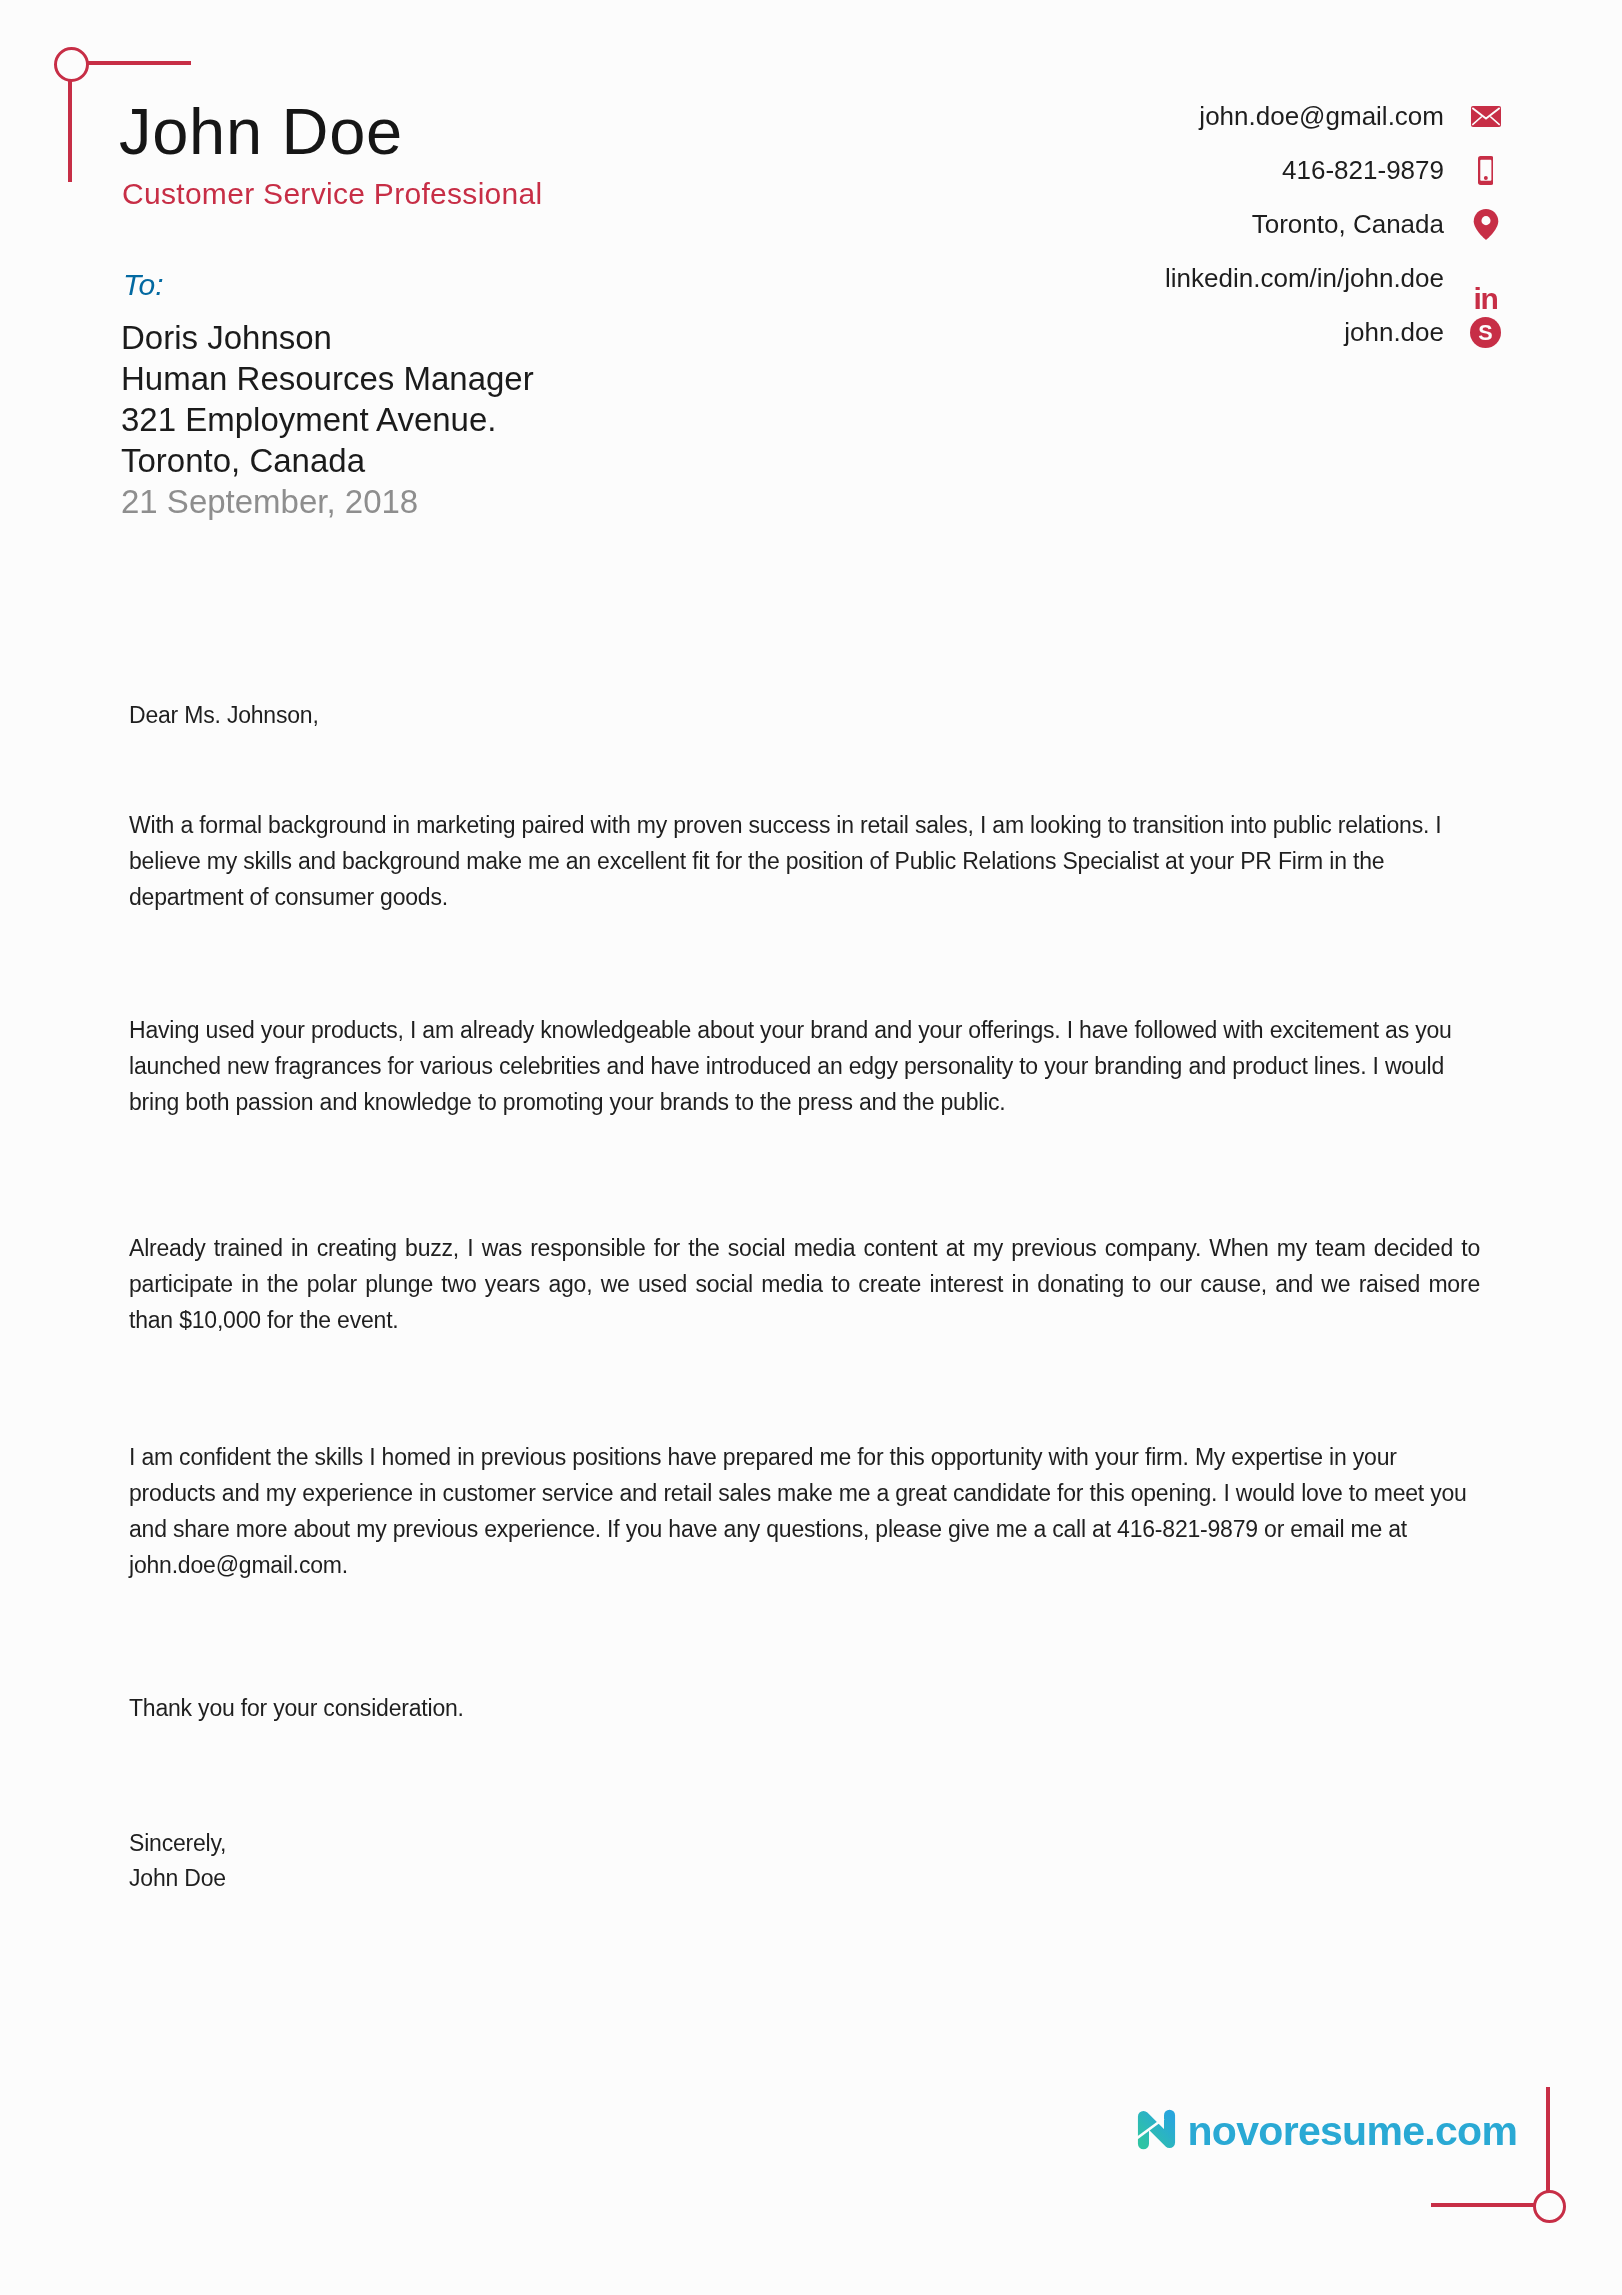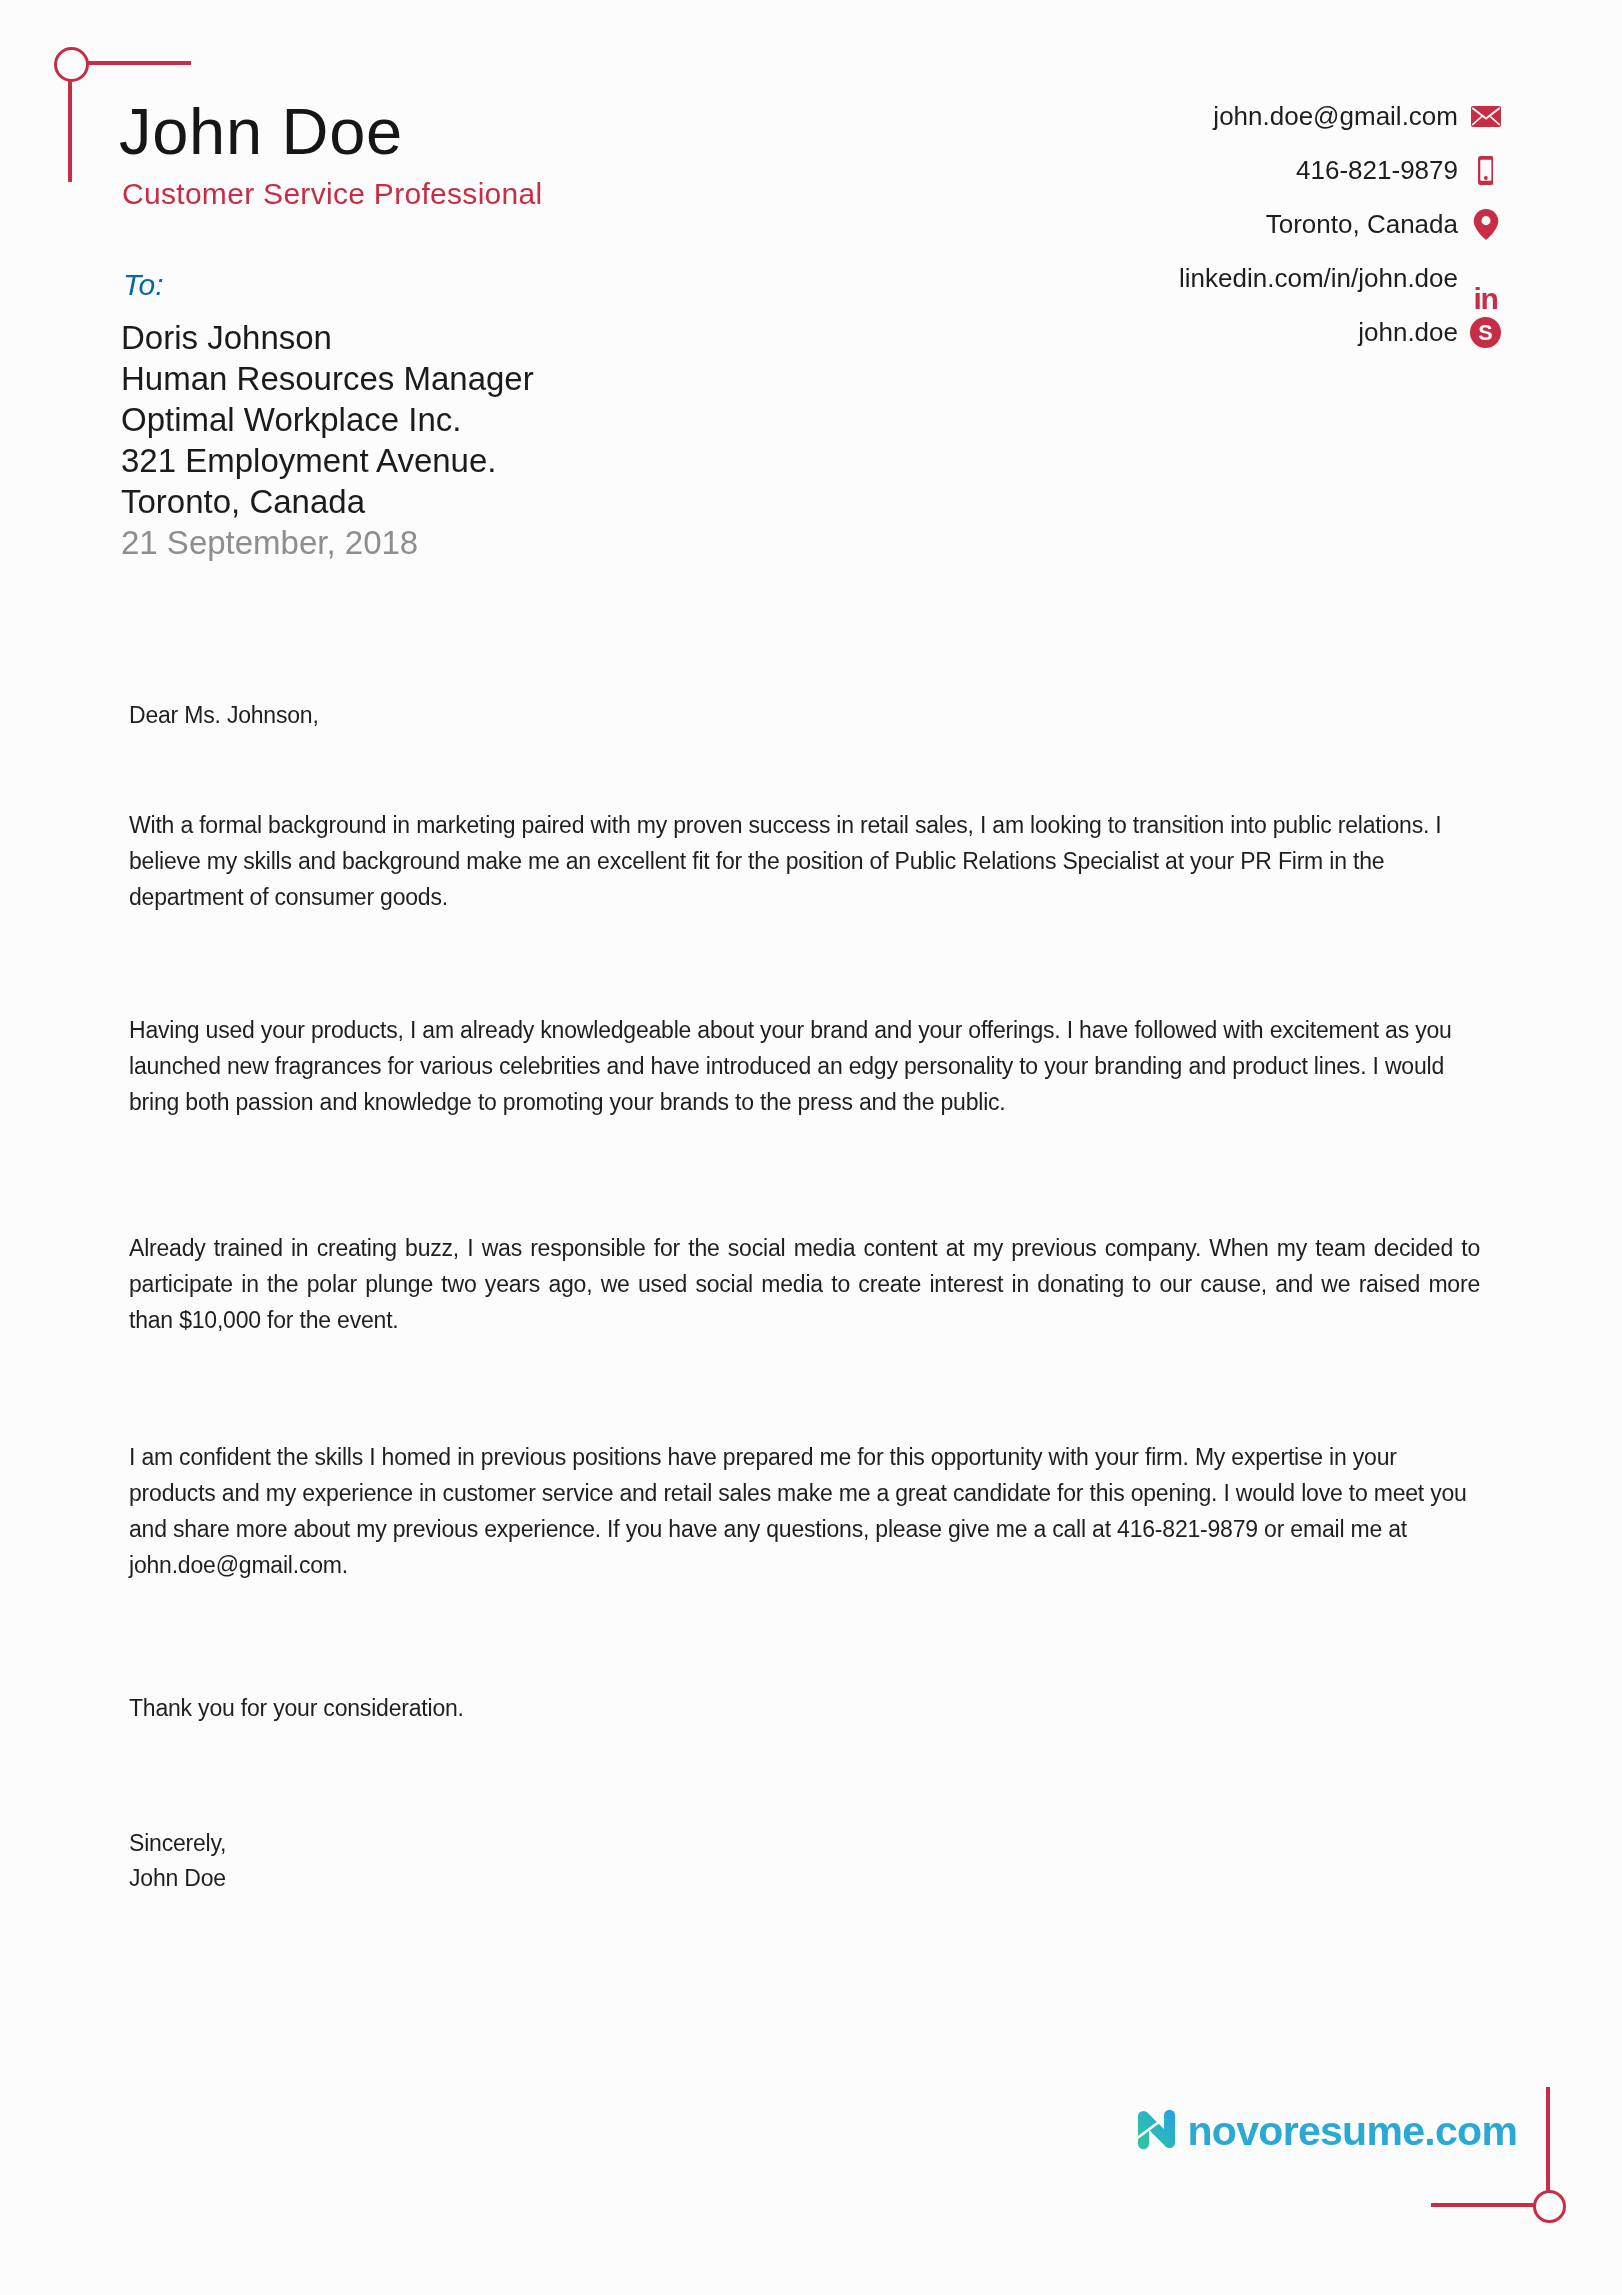--- a/index.html
+++ b/index.html
@@ -45,21 +45,21 @@
     position: absolute; left: 122px; top: 177px;
     font-size: 30px; color: var(--accent); letter-spacing: 0.3px; text-align: right;
   }
 
   
   .contact {
     position: absolute; top: 101px; right: 121px;
     display: flex; flex-direction: column; align-items: flex-end;
     gap: 23px;
   }
-  .c-row { display: flex; align-items: flex-start; gap: 12px; height: 31px; }
+  .c-row { display: flex; align-items: flex-start; gap: 26px; height: 31px; }
   .c-label { font-size: 26px; color: #1e1e1e; white-space: nowrap; }
   .c-icon {
     width: 31px; height: 31px;
     display: flex; align-items: center; justify-content: center;
     flex: 0 0 31px;
   }
   .li-glyph {
     font-size: 30px; font-weight: bold; color: var(--accent);
     letter-spacing: -1.3px; line-height: 1; margin-top: 40px;
   }
@@ -166,21 +166,20 @@
         <span class="sk-glyph">S</span>
       </span>
     </div>
 
   </div>
 
   <div class="to-label">To:</div>
   <div class="recipient">
     <div>Doris Johnson</div>
     <div>Human Resources Manager</div>
-    <div>Optimal Workplace Inc.</div>
     <div>321 Employment Avenue.</div>
     <div>Toronto, Canada</div>
     <div class="date">21 September, 2018</div>
   </div>
 
   <div class="body-text salutation">Dear Ms. Johnson,</div>
   <div class="body-text para-1">With a formal background in marketing paired with my proven success in retail sales, I am looking to transition into public relations. I believe my skills and background make me an excellent fit for the position of Public Relations Specialist at your PR Firm in the department of consumer goods.</div>
   <div class="body-text para-2">Having used your products, I am already knowledgeable about your brand and your offerings. I have followed with excitement as you launched new fragrances for various celebrities and have introduced an edgy personality to your branding and product lines. I would bring both passion and knowledge to promoting your brands to the press and the public.</div>
   <div class="body-text para-3">Already trained in creating buzz, I was responsible for the social media content at my previous company. When my team decided to participate in the polar plunge two years ago, we used social media to create interest in donating to our cause, and we raised more than $10,000 for the event.</div>
   <div class="body-text para-4">I am confident the skills I homed in previous positions have prepared me for this opportunity with your firm. My expertise in your products and my experience in customer service and retail sales make me a great candidate for this opening. I would love to meet you and share more about my previous experience. If you have any questions, please give me a call at 416-821-9879 or email me at john.doe@gmail.com.</div>

